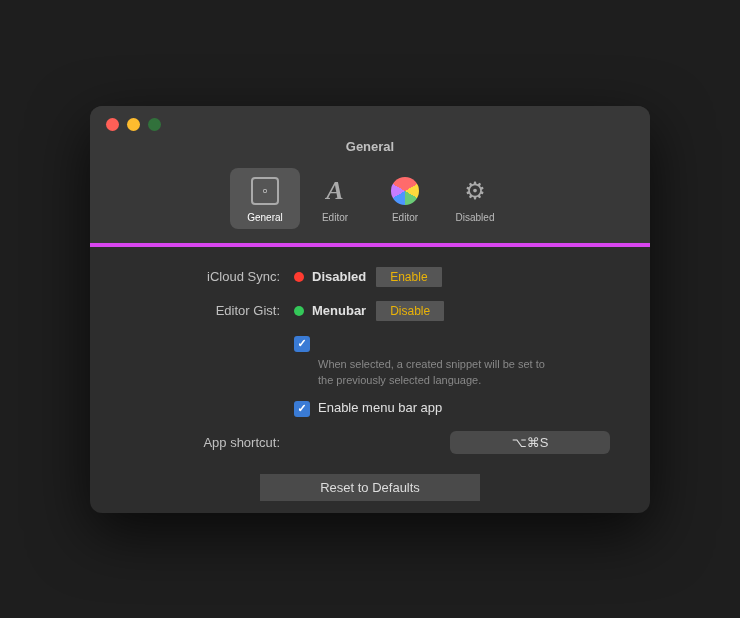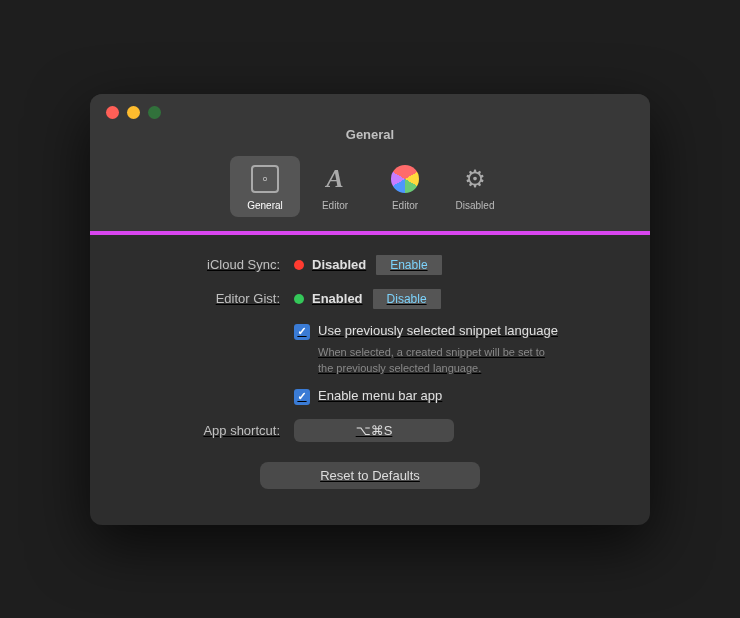--- a/index.html
+++ b/index.html
@@ -141,22 +141,21 @@
       );
     }
 
     
     .icon-advanced {
       font-size: 24px;
       color: #aaa;
     }
 
     .content {
-      padding: 20px 40px 36px 40px;
-      text-decoration: underline;
+      padding: 20px 40px 12px 40px;
     }
 
     .row {
       display: flex;
       align-items: center;
       margin-bottom: 14px;
     }
 
     .row-label {
       font-size: 13px;
@@ -183,21 +182,21 @@
       font-weight: 700;
       color: #e0e0e0;
       margin-right: 10px;
     }
 
     .btn {
       padding: 3px 14px;
       border-radius: 1px;
       background: #555;
       border: none;
-      color: #7dd3fc;
+      color: #eab308;
       font-size: 12px;
       cursor: pointer;
       font-family: inherit;
     }
 
     .checkboxes {
       margin-left: 164px;
       margin-bottom: 14px;
     }
 
@@ -239,20 +238,21 @@
       color: #888;
       margin-left: 24px;
       margin-bottom: 11px;
       line-height: 1.5;
     }
 
     .shortcut-row {
       display: flex;
       align-items: center;
       margin-bottom: 12px;
+      justify-content: space-between;
     }
 
     .shortcut-label {
       font-size: 13px;
       color: #c0c0c0;
       text-align: right;
       width: 150px;
       flex-shrink: 0;
       margin-right: 14px;
     }
@@ -272,21 +272,21 @@
 
     .reset-row {
       display: flex;
       justify-content: center;
       margin-top: 20px;
     }
 
     .reset-btn {
       padding: 6px 0;
       width: 220px;
-      border-radius: 8px;
+      border-radius: 0;
       background: #4a4a4a;
       border: none;
       color: #ddd;
       font-size: 13px;
       cursor: pointer;
       font-family: inherit;
     }
   </style>
 </head>
 <body>
@@ -334,30 +334,29 @@
     <div class="row">
       <span class="row-label">iCloud Sync:</span>
       <div class="status-dot dot-red"></div>
       <span class="status-text">Disabled</span>
       <button class="btn">Enable</button>
     </div>
 
     <div class="row">
       <span class="row-label">Editor Gist:</span>
       <div class="status-dot dot-green"></div>
-      <span class="status-text">Enabled</span>
+      <span class="status-text">Menubar</span>
       <button class="btn">Disable</button>
     </div>
 
     <div class="checkboxes">
       <div class="checkbox-row">
         <div class="checkbox">
           <span class="checkbox-check">✓</span>
         </div>
-        <span class="checkbox-label">Use previously selected snippet language</span>
       </div>
       <div class="checkbox-hint">When selected, a created snippet will be set to<br>the previously selected language.</div>
       <div class="checkbox-row">
         <div class="checkbox">
           <span class="checkbox-check">✓</span>
         </div>
         <span class="checkbox-label">Enable menu bar app</span>
       </div>
     </div>
 

